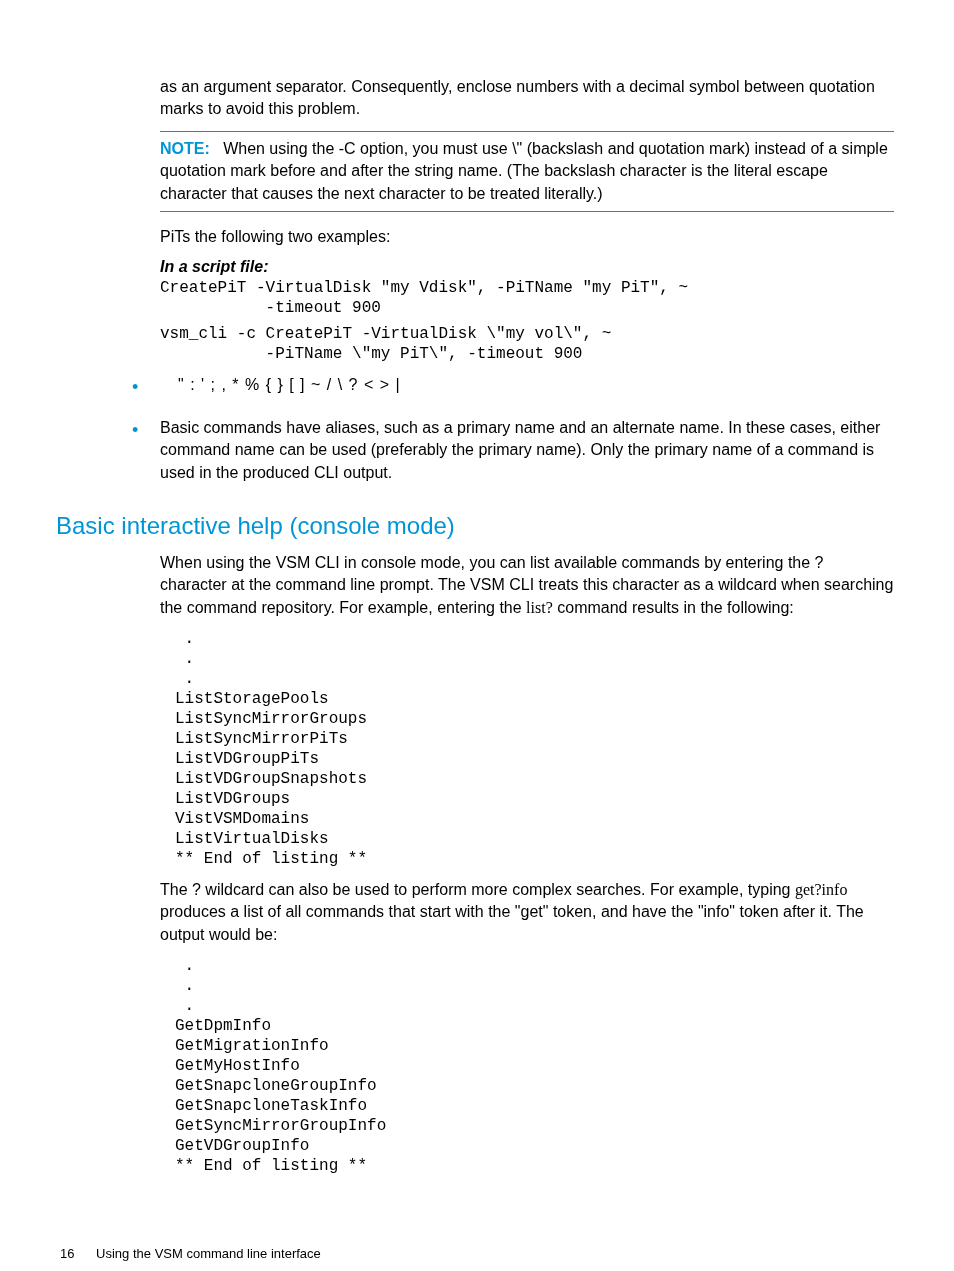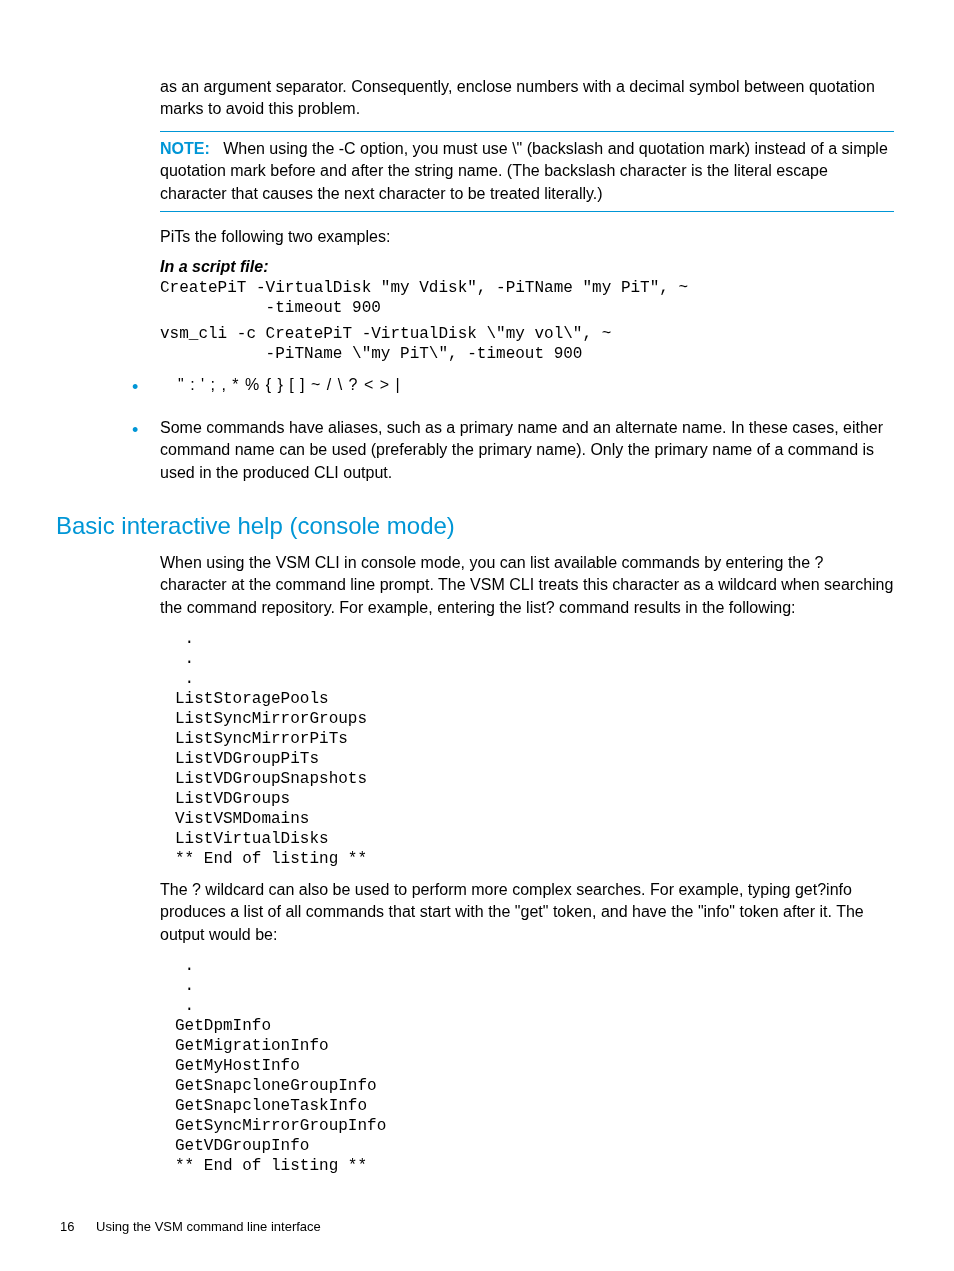--- a/index.html
+++ b/index.html
@@ -85,26 +85,26 @@
     margin-left: 18px;
     word-spacing: 2px;
   }
   .h2 {
     color: #0096d6;
     font-size: 24px;
     font-weight: normal;
     margin: 28px 0 12px -4px;
   }
   .inline-code {
-    font-family: Liberation Sans, sans-serif;
+    font-family: Liberation Serif, serif;
     text-align: center;
   }
   .footer {
     position: absolute;
-    bottom: 37px;
+    bottom: 10px;
     left: 60px;
     font-size: 13px;
   }
   .footer .pg {
     display: inline-block;
     margin-right: 18px;
   }
 </style>
 </head>
 <body>
@@ -123,21 +123,21 @@
   <div class="code-block">CreatePiT -VirtualDisk "my Vdisk", -PiTName "my PiT", ~
            -timeout 900</div>
 
   <div class="code-block">vsm_cli -c CreatePiT -VirtualDisk \"my vol\", ~
            -PiTName \"my PiT\", -timeout 900</div>
 
   <ul class="bullets">
     <li>
       <div class="charline">" : ' ; , * % { } [ ] ~ / \ ? &lt; &gt; |</div>
     </li>
-    <li>Some commands have aliases, such as a primary name and an alternate name. In these cases, either command name can be used (preferably the primary name). Only the primary name of a command is used in the produced CLI output.</li>
+    <li>Basic commands have aliases, such as a primary name and an alternate name. In these cases, either command name can be used (preferably the primary name). Only the primary name of a command is used in the produced CLI output.</li>
   </ul>
 
   <h2 class="h2">Basic interactive help (console mode)</h2>
 
   <p class="body-text">
     <span>When using the VSM CLI in console mode, you can list available commands by entering the ? character at the command line prompt. The VSM CLI treats this character as a wildcard when searching the command repository. For example, entering the </span><span class="inline-code">list?</span><span> command results in the following:</span>
   </p>
 
   <div class="code-block-output"> .
  .

